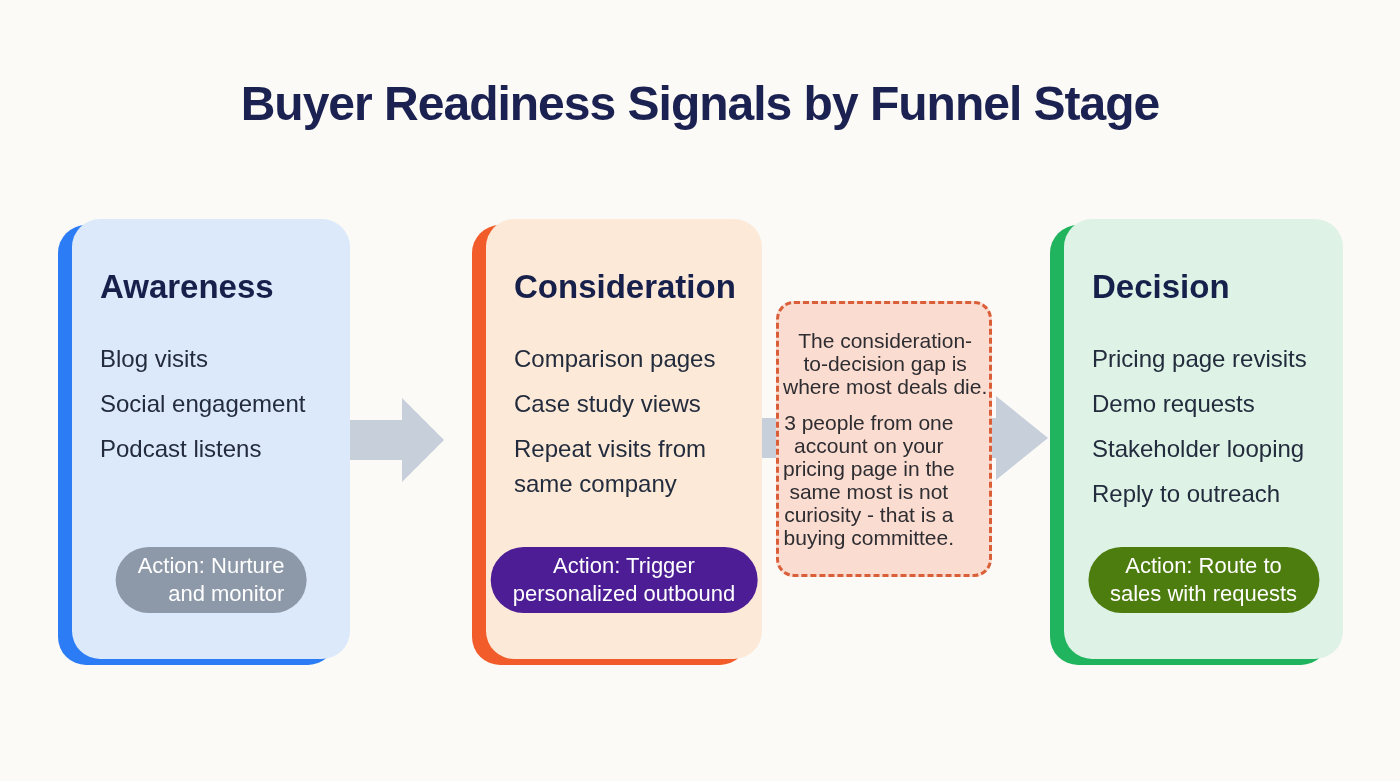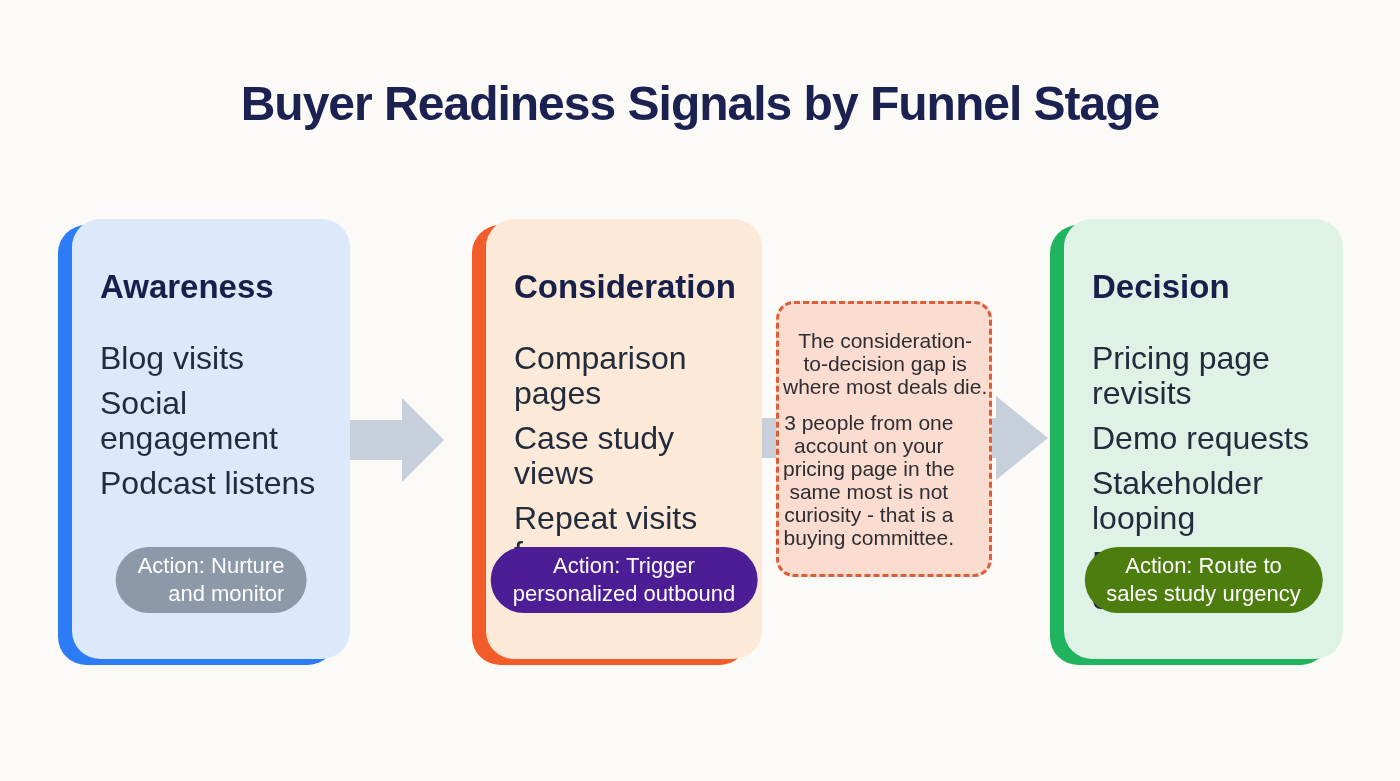--- a/index.html
+++ b/index.html
@@ -30,21 +30,21 @@
   .card-consideration .card-surface{background:#fce9d8;}
   .card-decision{left:1064px;width:279px;}
   .card-decision::before{background:#21b45f;}
   .card-decision .card-surface{background:#def2e6;}
 
   .card-body{position:absolute;inset:0;padding:48px 26px 14px 28px;box-sizing:border-box;}
   .card-title{
     margin:0 0 34px 0;font-size:33px;font-weight:700;color:#16204a;line-height:40px;
   }
   .signal{
-    font-size:32px;line-height:35px;color:#232c3d;margin-bottom:10px;
+    font-size:24px;line-height:35px;color:#232c3d;margin-bottom:10px;
   }
   .pill{
     position:absolute;bottom:46px;left:50%;transform:translateX(-50%);
     border-radius:999px;padding:5px 22px;text-align:center;
     color:#ffffff;font-size:22px;line-height:28px;white-space:nowrap;
   }
   .pill-line{display:block;}
   .pill-awareness{background:#8d99a9;text-align:right;}
   .pill-consideration{background:#4c1d95;}
   .pill-decision{background:#4d7c0f;}
@@ -133,18 +133,18 @@
     <div class="card-body">
       <h2 class="card-title">Decision</h2>
       <div class="signals">
         <div class="signal">Pricing page revisits</div>
         <div class="signal">Demo requests</div>
         <div class="signal">Stakeholder looping</div>
         <div class="signal">Reply to outreach</div>
       </div>
       <div class="pill pill-decision">
         <span class="pill-line">Action: Route to</span>
-        <span class="pill-line">sales study urgency</span>
+        <span class="pill-line">sales with requests</span>
       </div>
     </div>
   </section>
 
 </div>
 
 </body></html>

